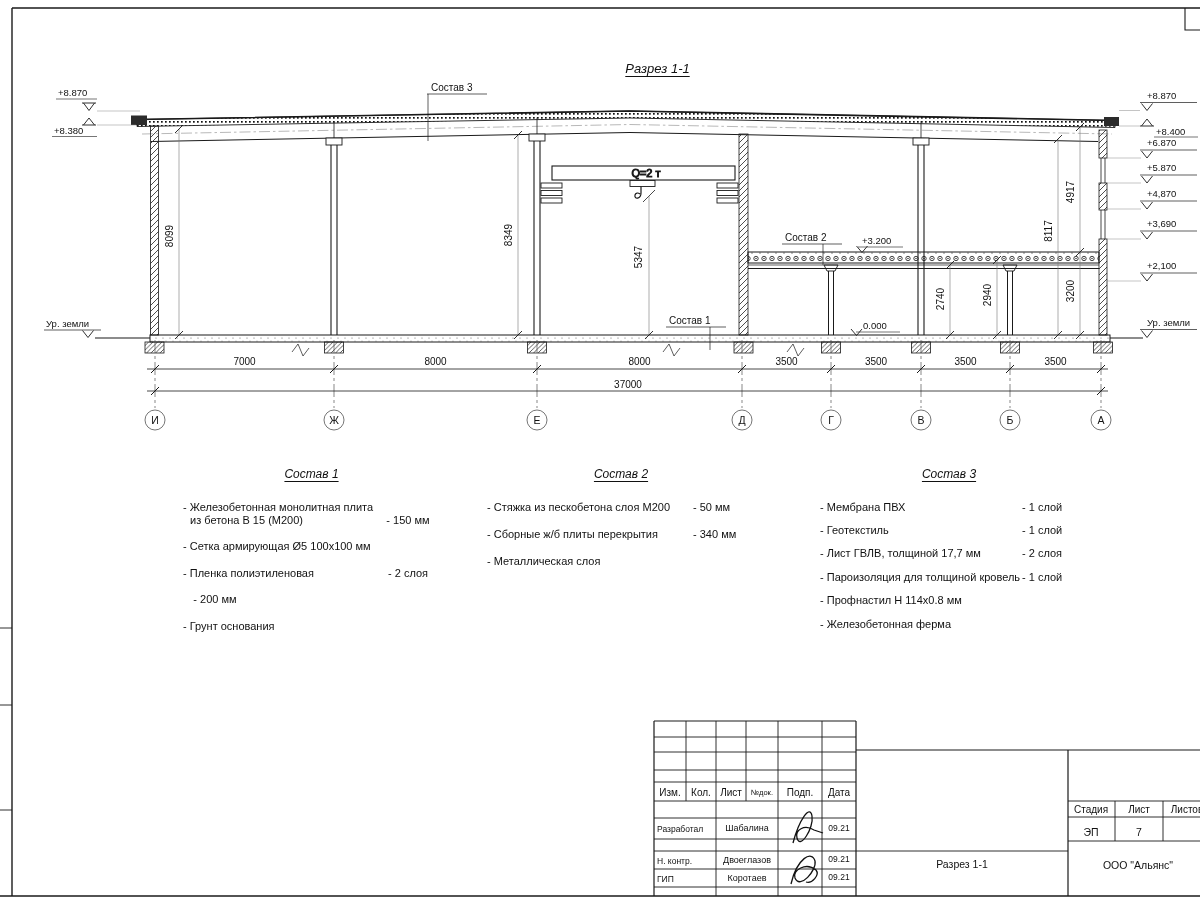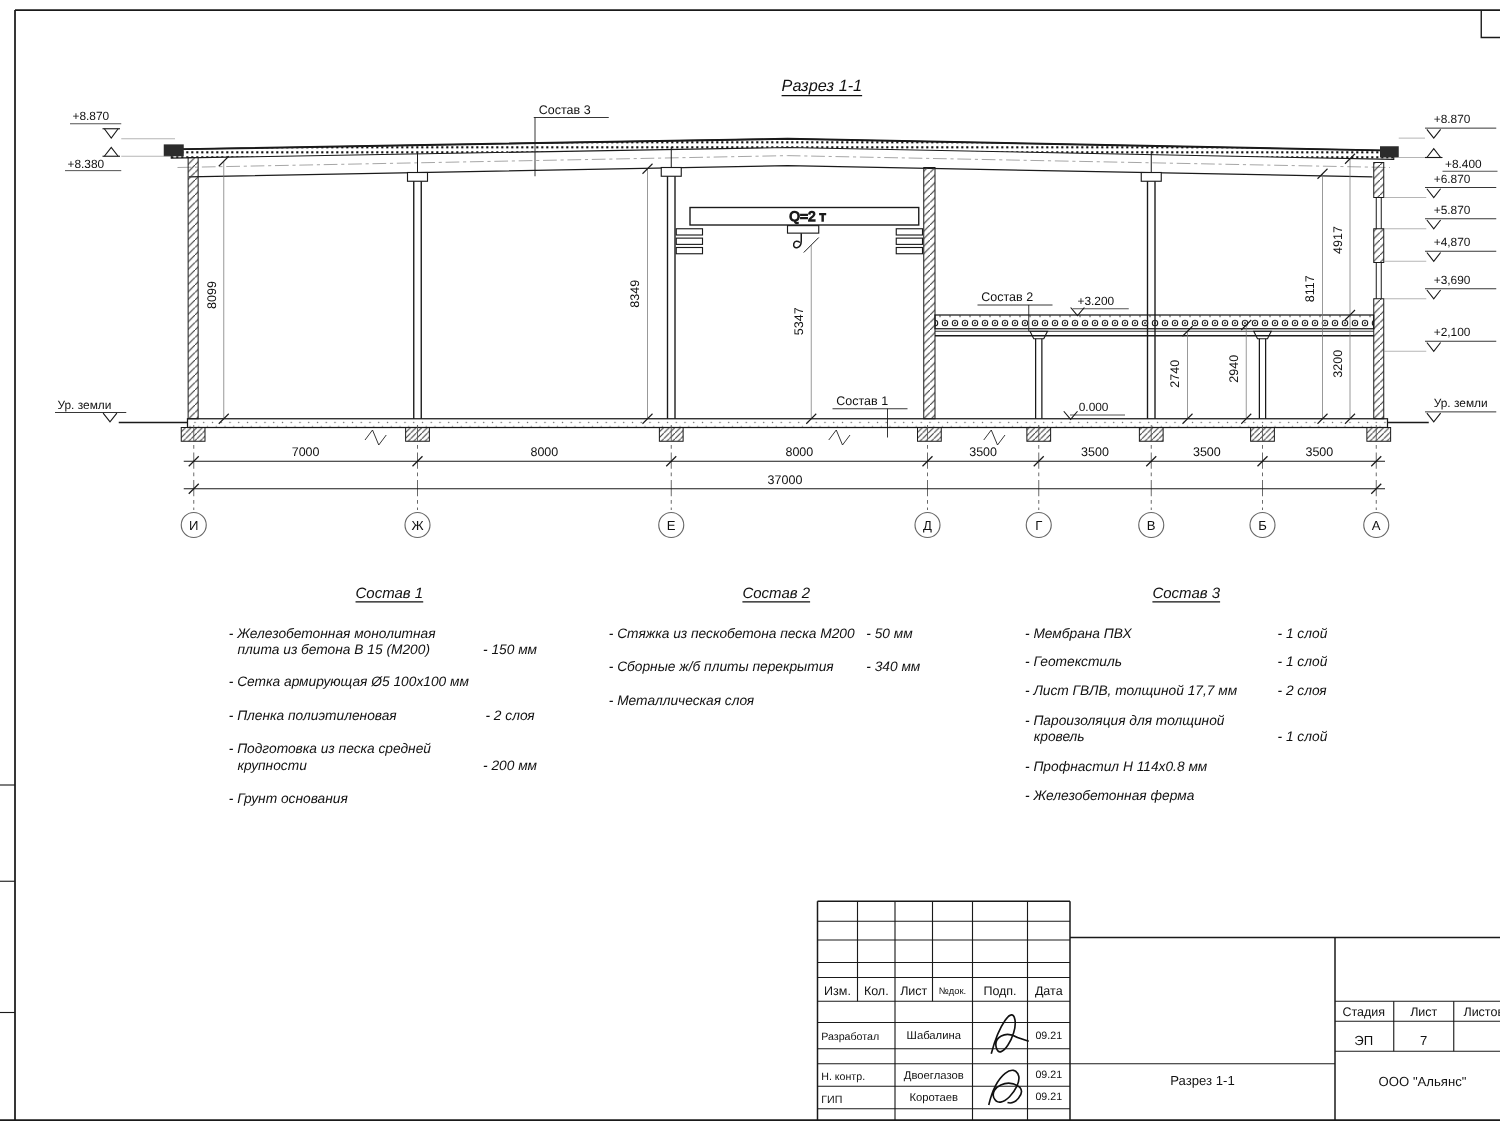--- a/index.html
+++ b/index.html
@@ -6,21 +6,21 @@
   html,body { width:1200px; height:900px; background:#fff; overflow:hidden; position:relative;
               font-family:"Liberation Sans", sans-serif; color:#111; }
   svg { position:absolute; left:0; top:0; }
   svg text { font-family:"Liberation Sans", sans-serif; fill:#111; }
   .abs { position:absolute; }
   .drawing-title { left:595px; top:61px; width:125px; text-align:center;
                    font-style:italic; font-size:13px; text-decoration:underline; text-underline-offset:3px; }
   .sost { position:absolute; font-size:11px; line-height:1.22; }
   .sost .hdr { text-align:center; font-style:italic; font-size:12px; margin-bottom:19px; }
   .sost .hdr span { text-decoration:underline; text-underline-offset:3px; }
-  .item { display:flex;font-style:italic; }
+  .item { display:flex; }
   .item .txt { flex:1; padding-left:7px; text-indent:-7px; }
   .item .val { flex:none; align-self:flex-end; }
   .s1 { left:183px; top:467px; width:257px; }
   .s1 .item { margin-bottom:13px; }
   .s1 .val { width:64px;text-align:center; }
   .s2 { left:487px; top:467px; width:268px; }
   .s2 .item { margin-bottom:14px; }
   .s2 .val { width:62px; }
   .s3 { left:820px; top:467px; width:258px; }
   .s3 .item { margin-bottom:10px; }
@@ -383,33 +383,32 @@
   </div>
   <div class="item">
     <div class="txt">- Сетка армирующая Ø5 100х100 мм</div>
     <div class="val"></div>
   </div>
   <div class="item">
     <div class="txt">- Пленка полиэтиленовая</div>
     <div class="val">- 2 слоя</div>
   </div>
   <div class="item">
-    <div class="txt">- Подготовка из песка средней крупности</div>
     <div class="val">- 200 мм</div>
   </div>
   <div class="item">
     <div class="txt">- Грунт основания</div>
     <div class="val"></div>
   </div>
 </div>
 
 <div class="sost s2">
   <div class="hdr"><span>Состав 2</span></div>
   <div class="item">
-    <div class="txt">- Стяжка из пескобетона песка М200</div>
+    <div class="txt">- Стяжка из пескобетона слоя М200</div>
     <div class="val">- 50 мм</div>
   </div>
   <div class="item">
     <div class="txt">- Сборные ж/б плиты перекрытия</div>
     <div class="val">- 340 мм</div>
   </div>
   <div class="item">
     <div class="txt">- Металлическая слоя</div>
     <div class="val"></div>
   </div>

